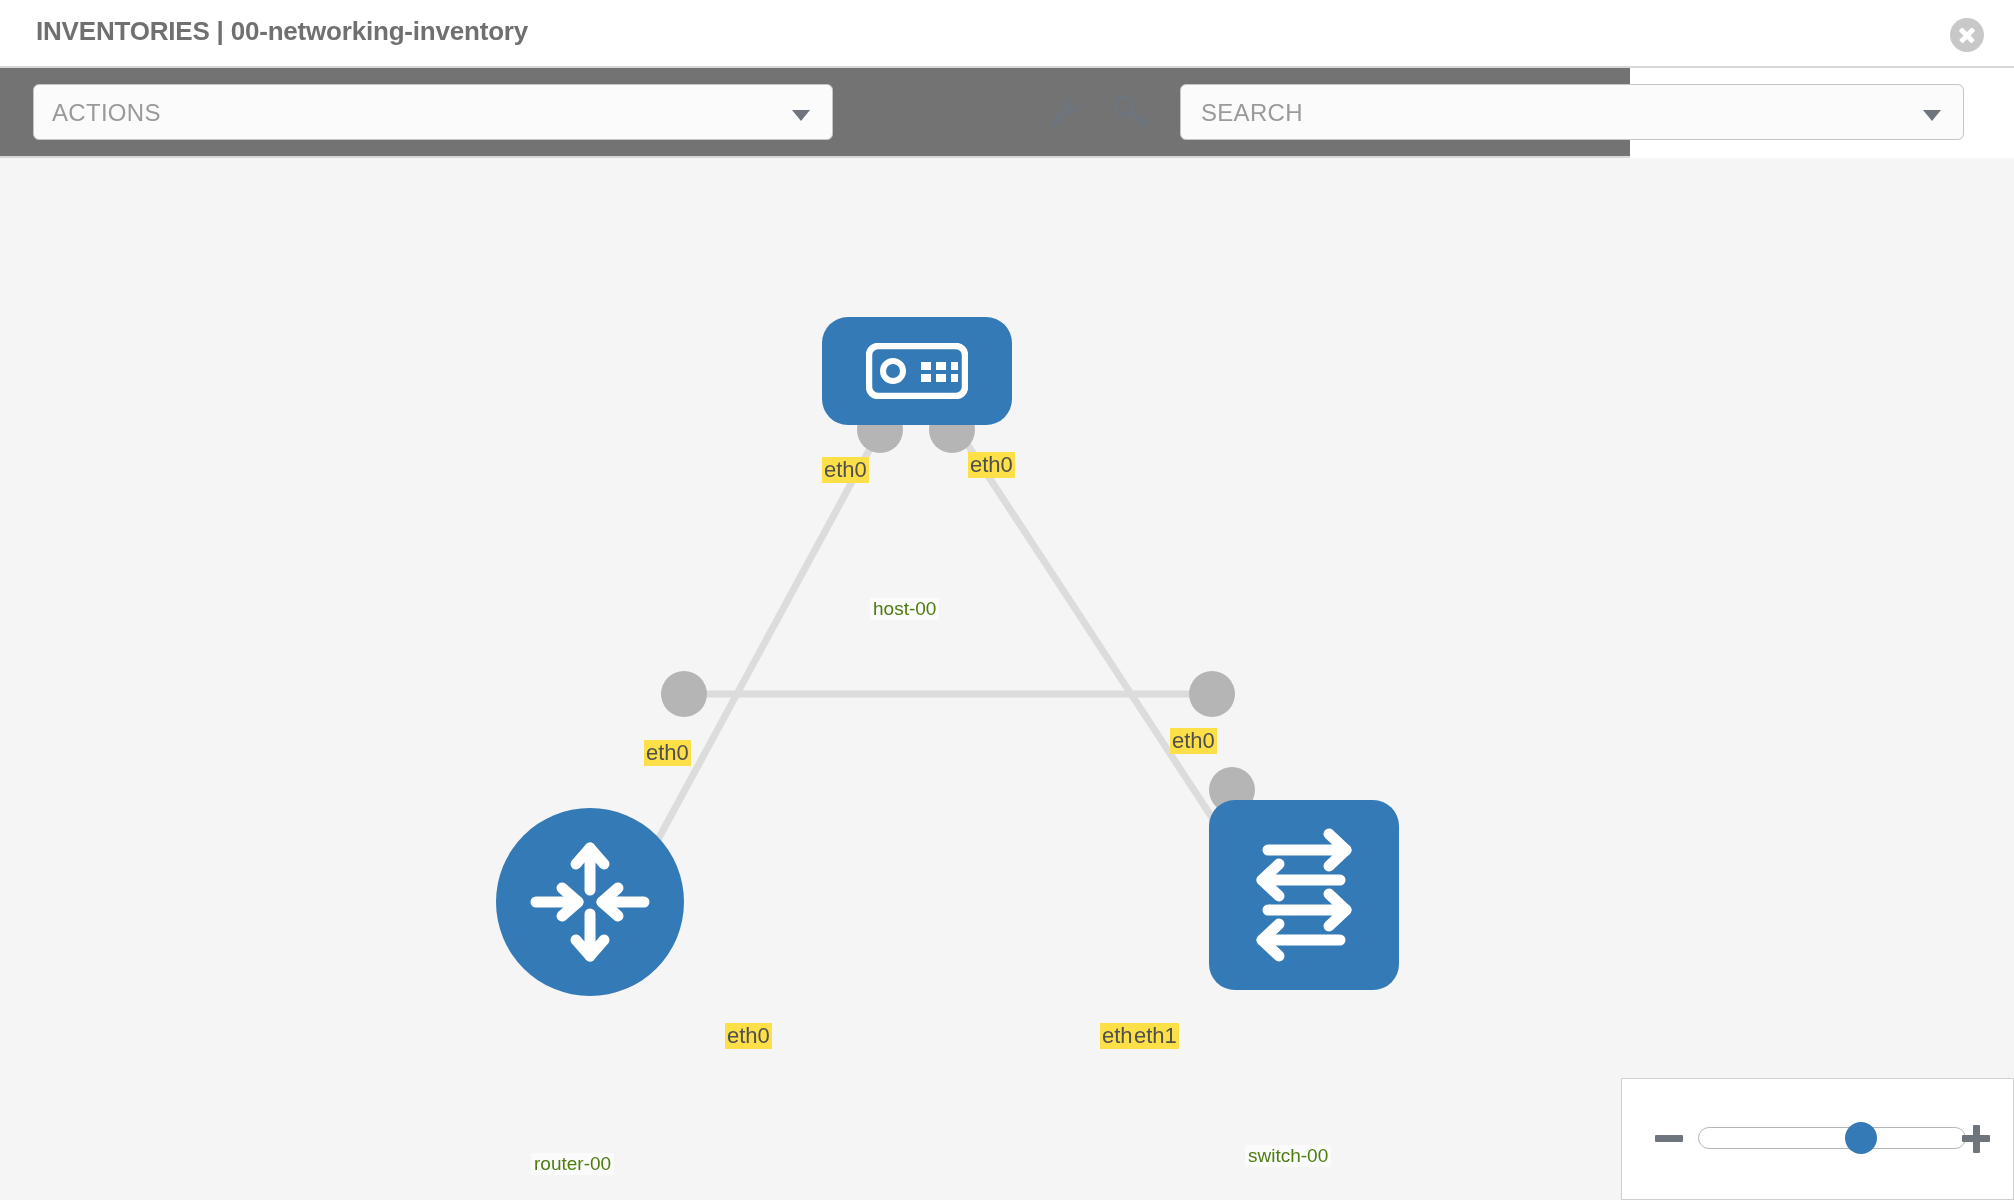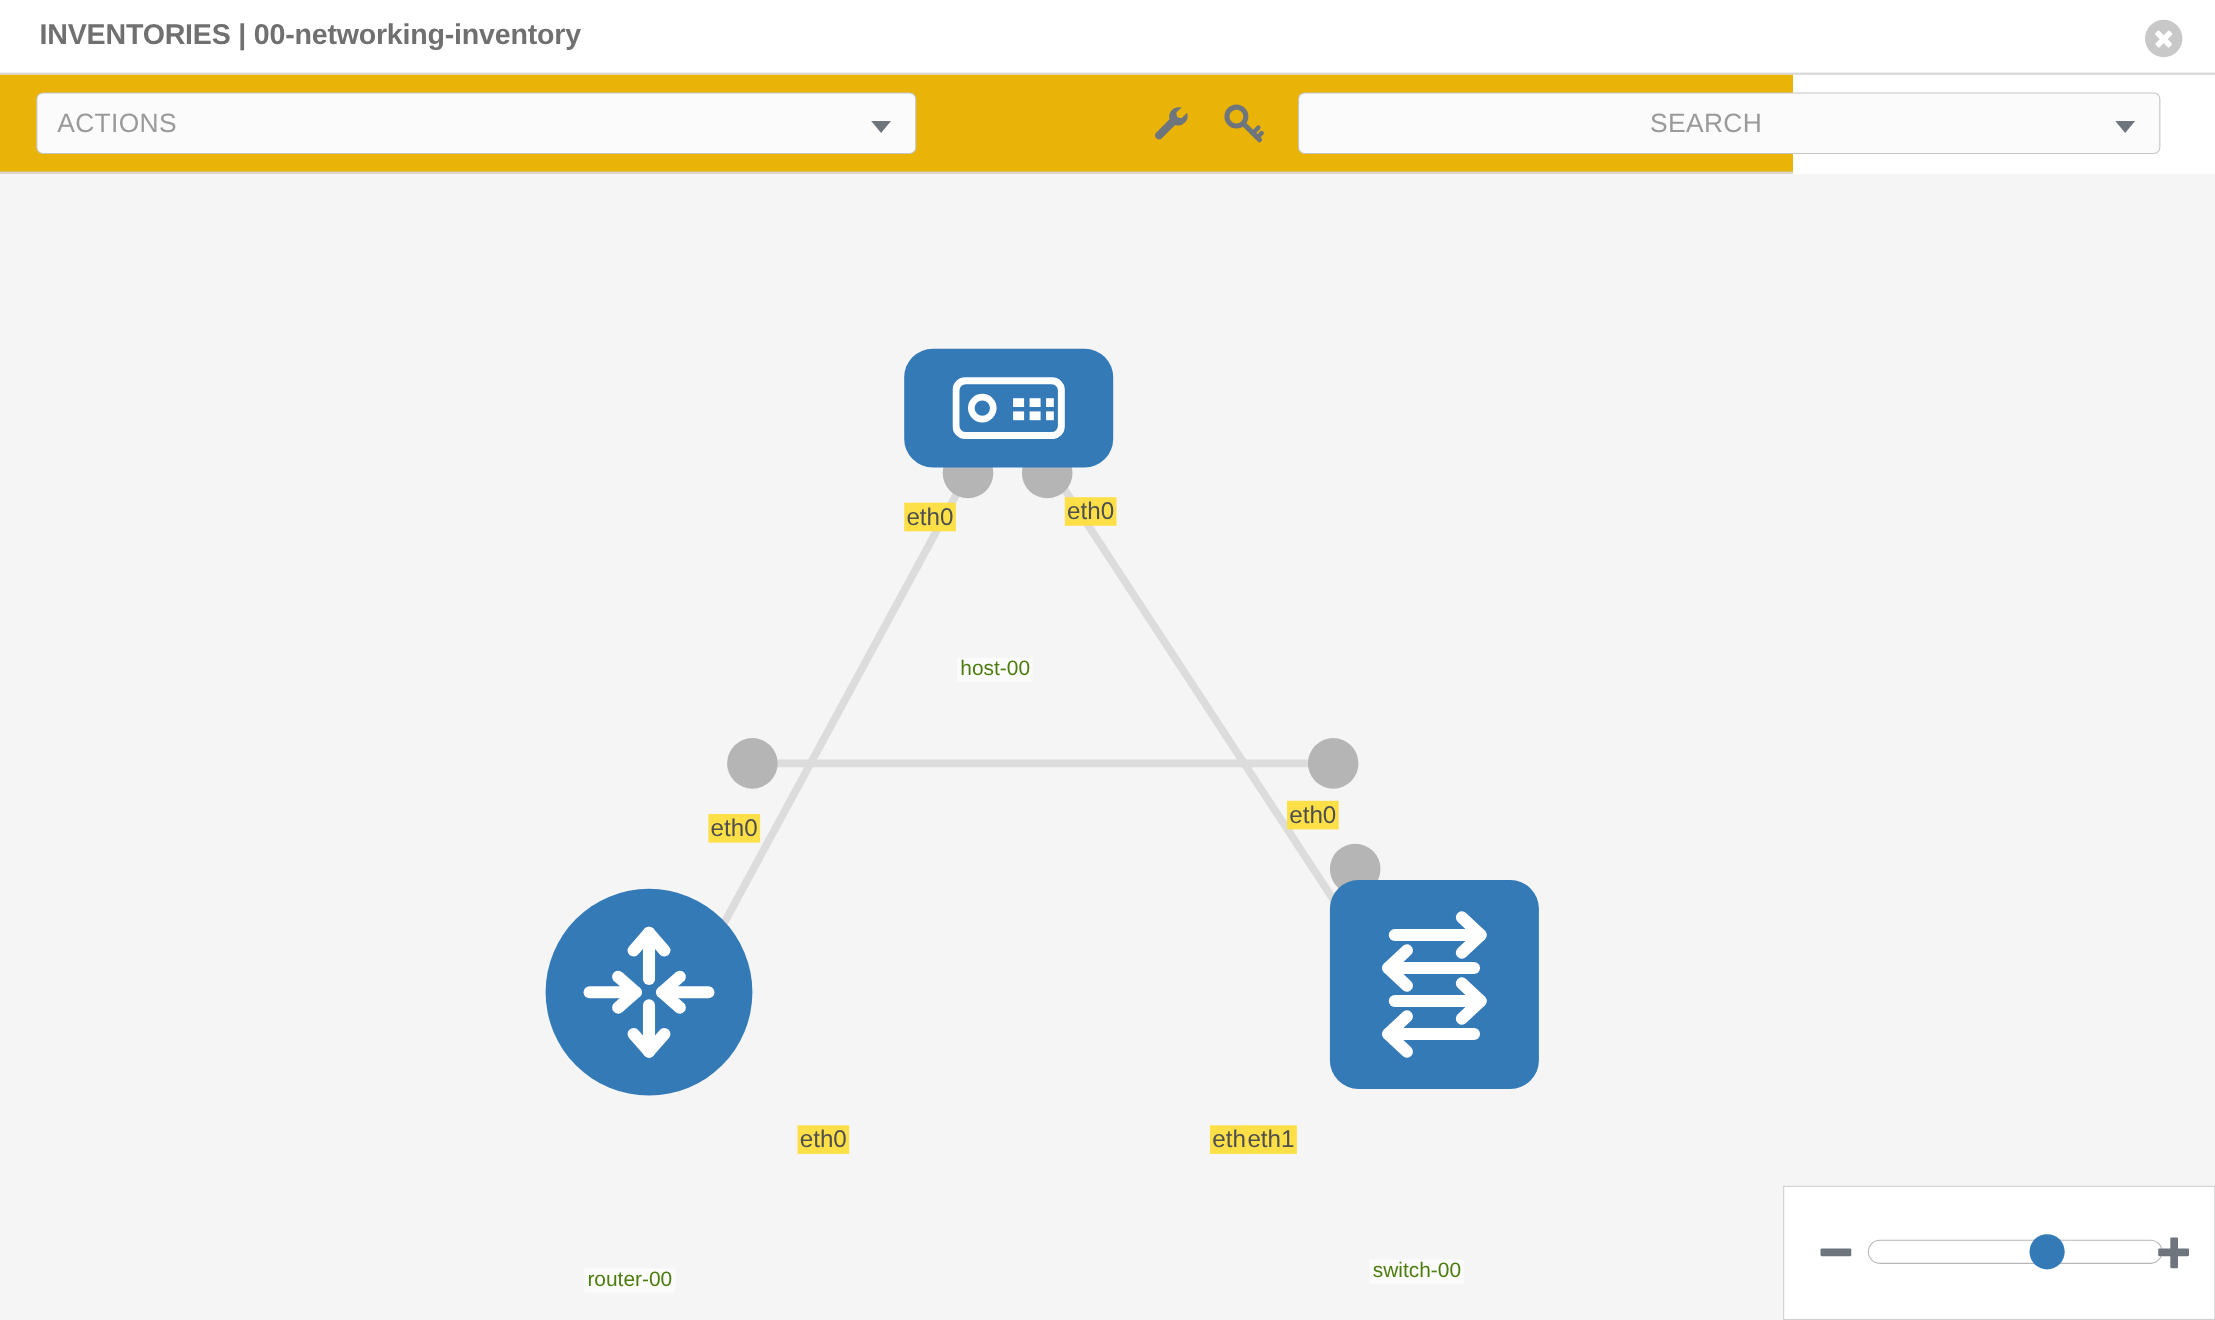--- a/index.html
+++ b/index.html
@@ -63,21 +63,21 @@
   }
   .close-btn::before { transform: rotate(45deg); }
   .close-btn::after  { transform: rotate(-45deg); }
 
   
   .toolbar {
     position: absolute;
     left: 0; top: 68px;
     width: 1630px;
     height: 90px;
-    background: #eab308;
+    background: #737373;
     border-bottom: 2px solid #d7d7d7;
     box-sizing: border-box;
   }
 
   .actions-select {
     position: absolute;
     left: 33px;
     top: 16px;
     width: 800px;
     height: 56px;
@@ -131,21 +131,20 @@
     left: 18px;
     top: 13px;
     width: 700px;
     border: none;
     outline: none;
     background: transparent;
     font-family: "Liberation Sans", sans-serif;
     font-size: 24px;
     color: #5a5a5a;
     letter-spacing: 0.3px;
-    text-align: center;
   }
   .search-input::placeholder { color: #9a9a9a; opacity: 1; }
 
   
   .canvas {
     position: absolute;
     left: 0; top: 158px;
     width: 2014px;
     height: 1042px;
     background: #f5f5f5;

